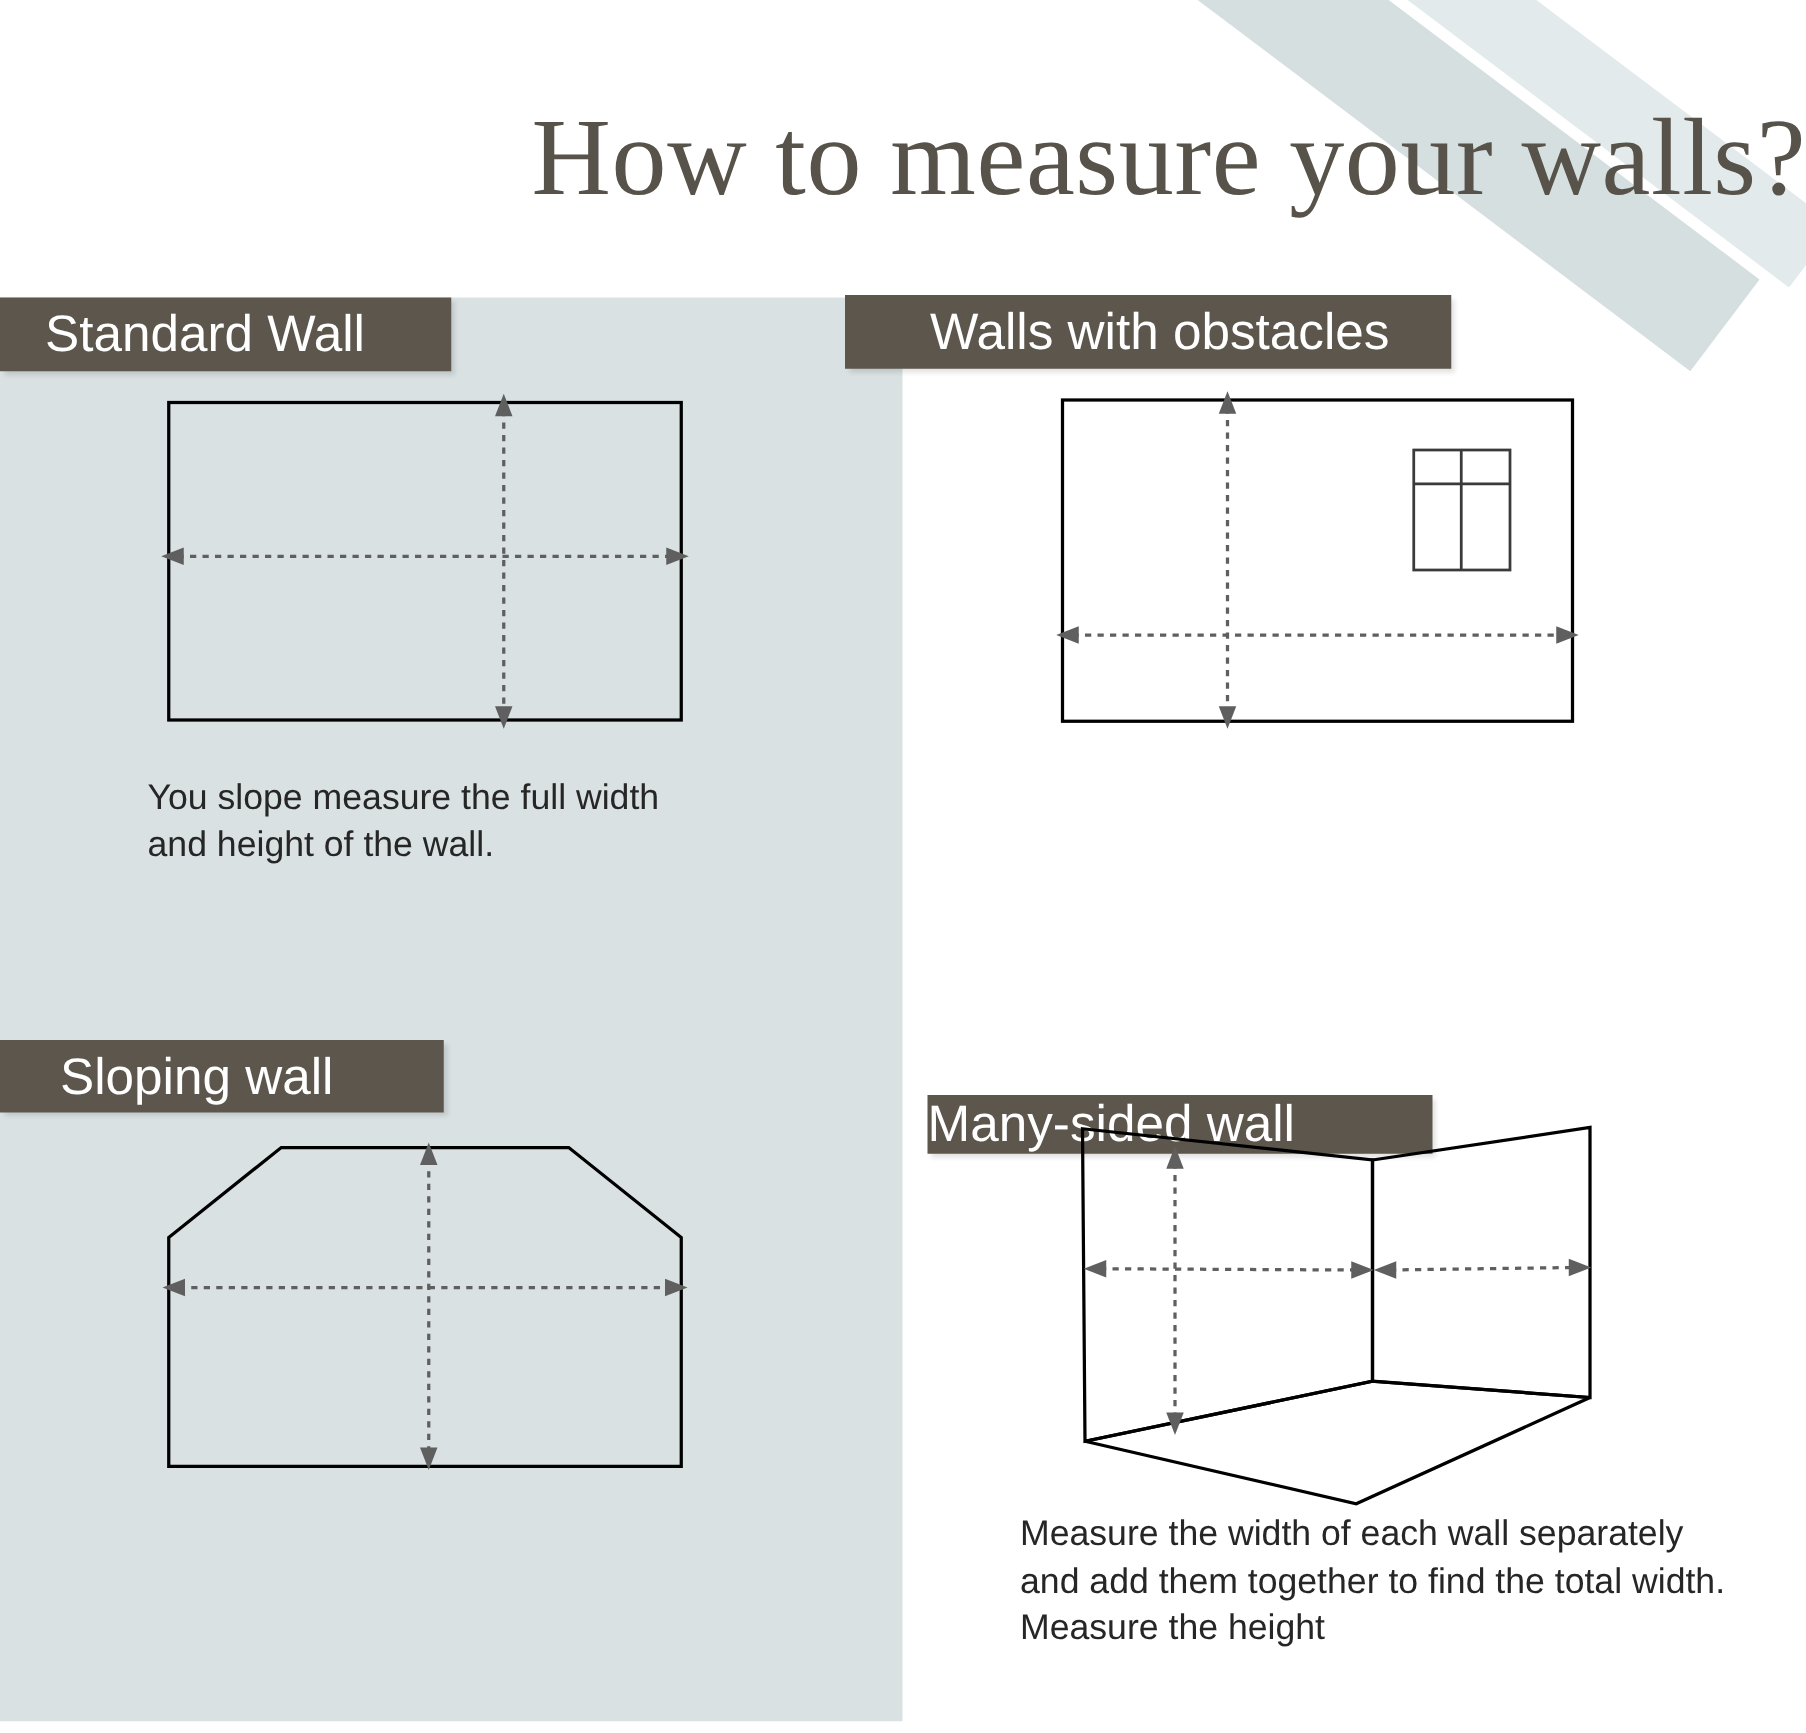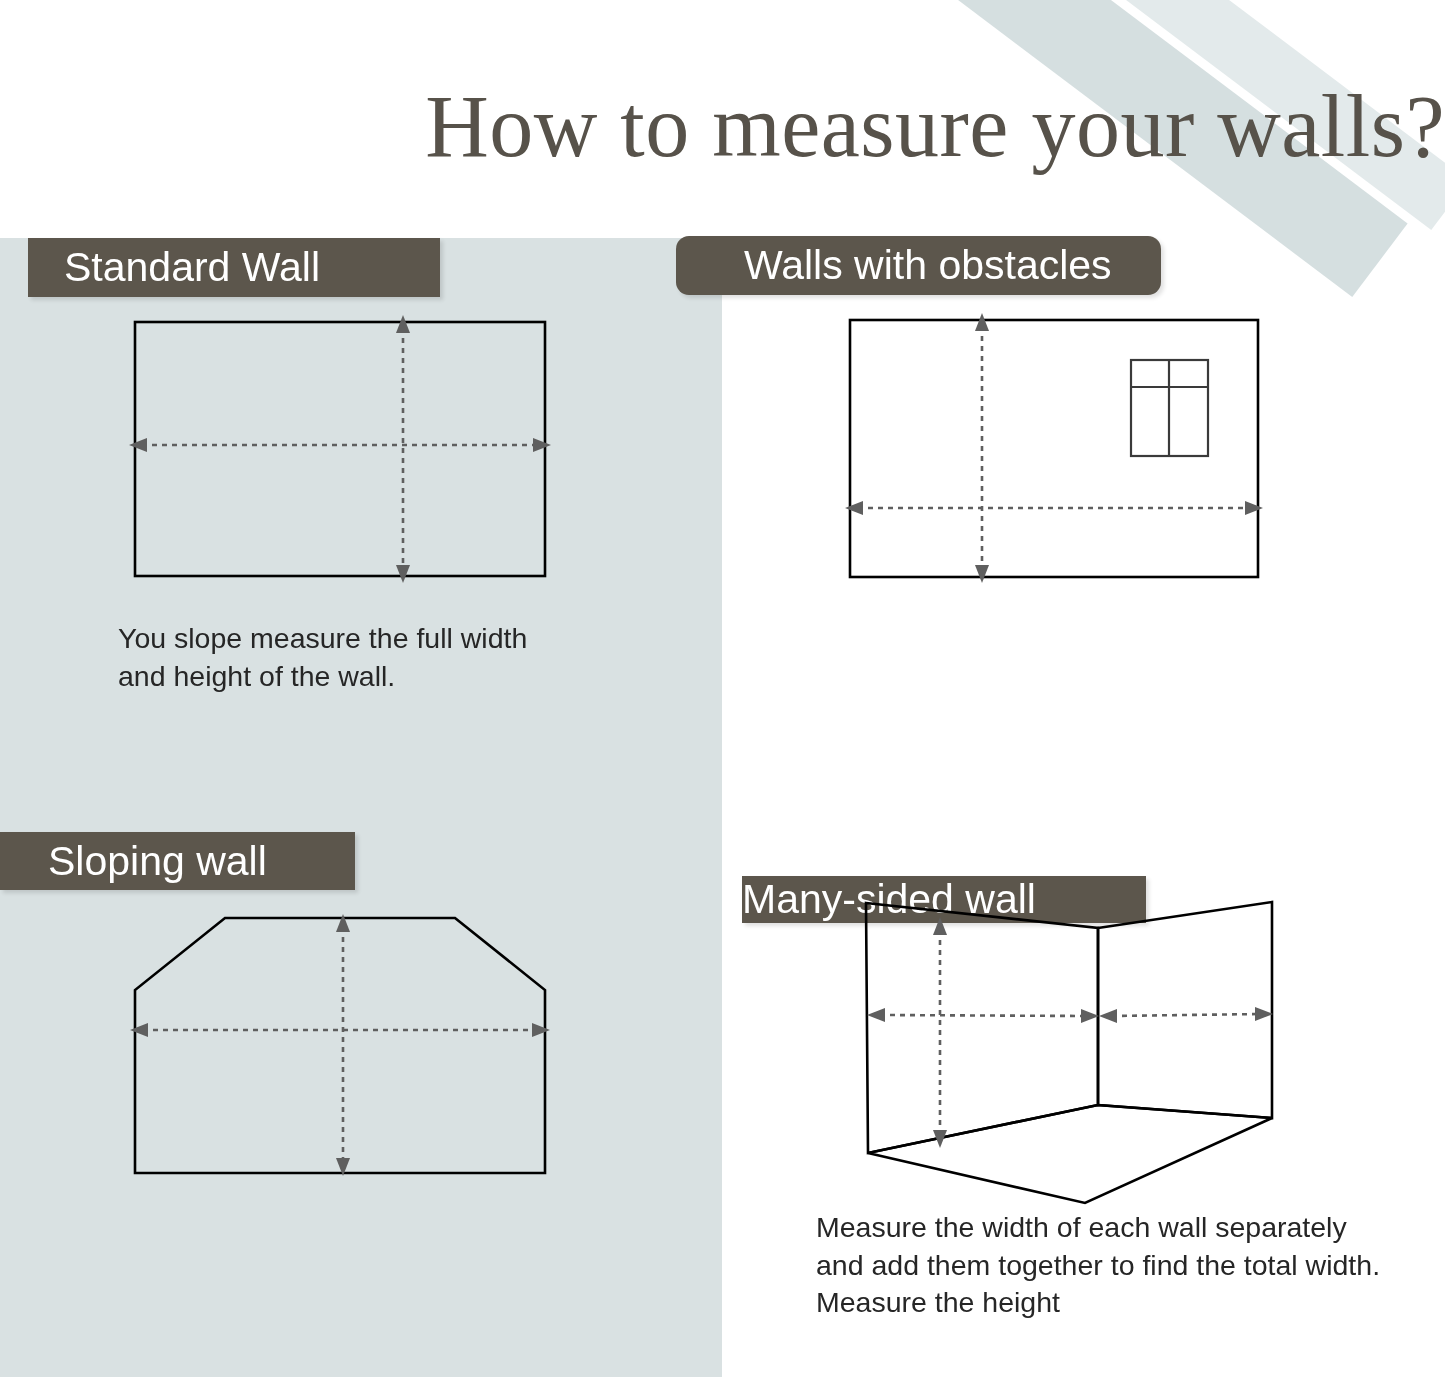--- a/index.html
+++ b/index.html
@@ -70,22 +70,22 @@
     background: #5c564c;
     color: #ffffff;
     font-family: "Liberation Sans", sans-serif;
     font-size: 41px;
     font-weight: 400;
     display: flex;
     align-items: center;
     box-shadow: 3px 3px 4px rgba(0,0,0,0.12);
     box-sizing: border-box;
   }
-  .hdr-standard   { left: 0;    top: 238px; width: 412px; height: 59px; padding-left: 36px; margin-left: 28px; }
-  .hdr-obstacles  { left: 676px;top: 236px; width: 485px; height: 59px; padding-left: 68px; border-radius: 13px; }
+  .hdr-standard   { left: 0;    top: 238px; width: 361px; height: 59px; padding-left: 36px; }
+  .hdr-obstacles  { left: 676px;top: 236px; width: 485px; height: 59px; padding-left: 68px; }
   .hdr-sloping    { left: 0;    top: 832px; width: 355px; height: 58px; padding-left: 48px; }
   .hdr-manysided  { left: 742px;top: 876px; width: 404px; height: 47px; }
 
   
   .caption {
     position: absolute;
     font-family: "Liberation Sans", sans-serif;
     font-size: 28.5px;
     line-height: 1.32;
     color: #262626;

